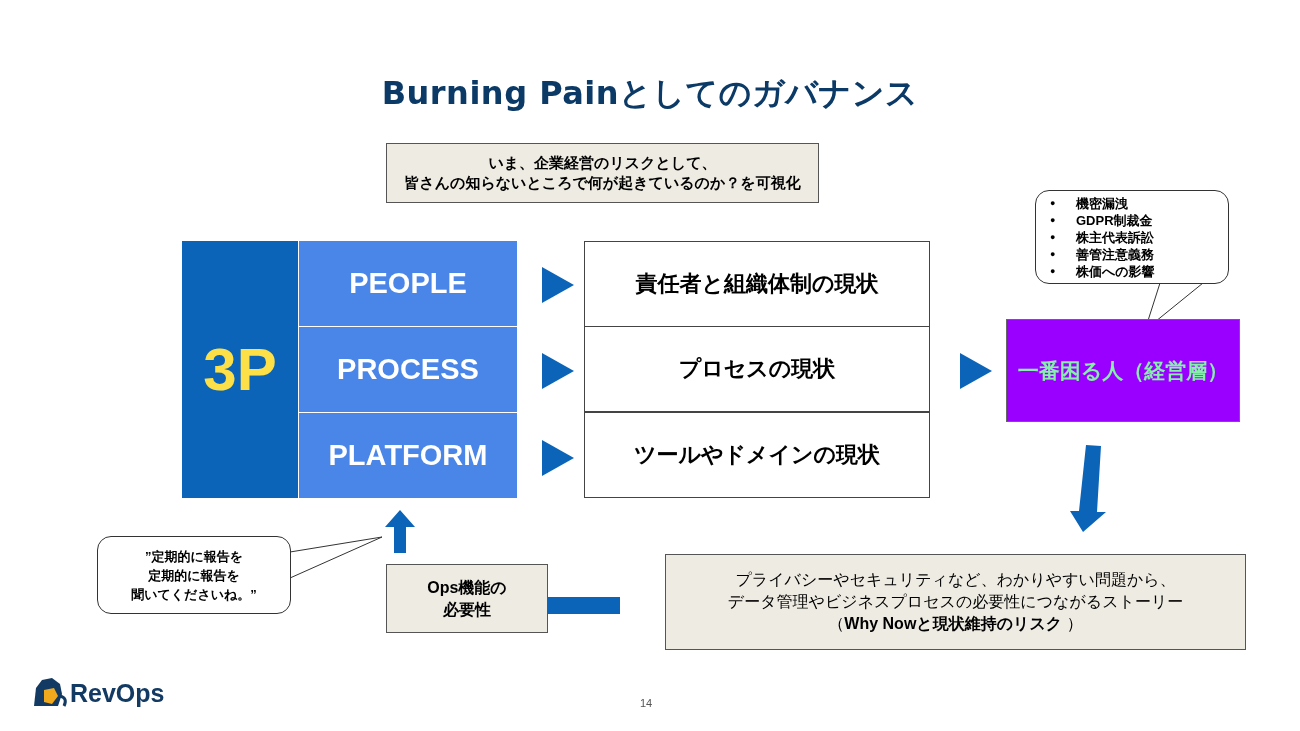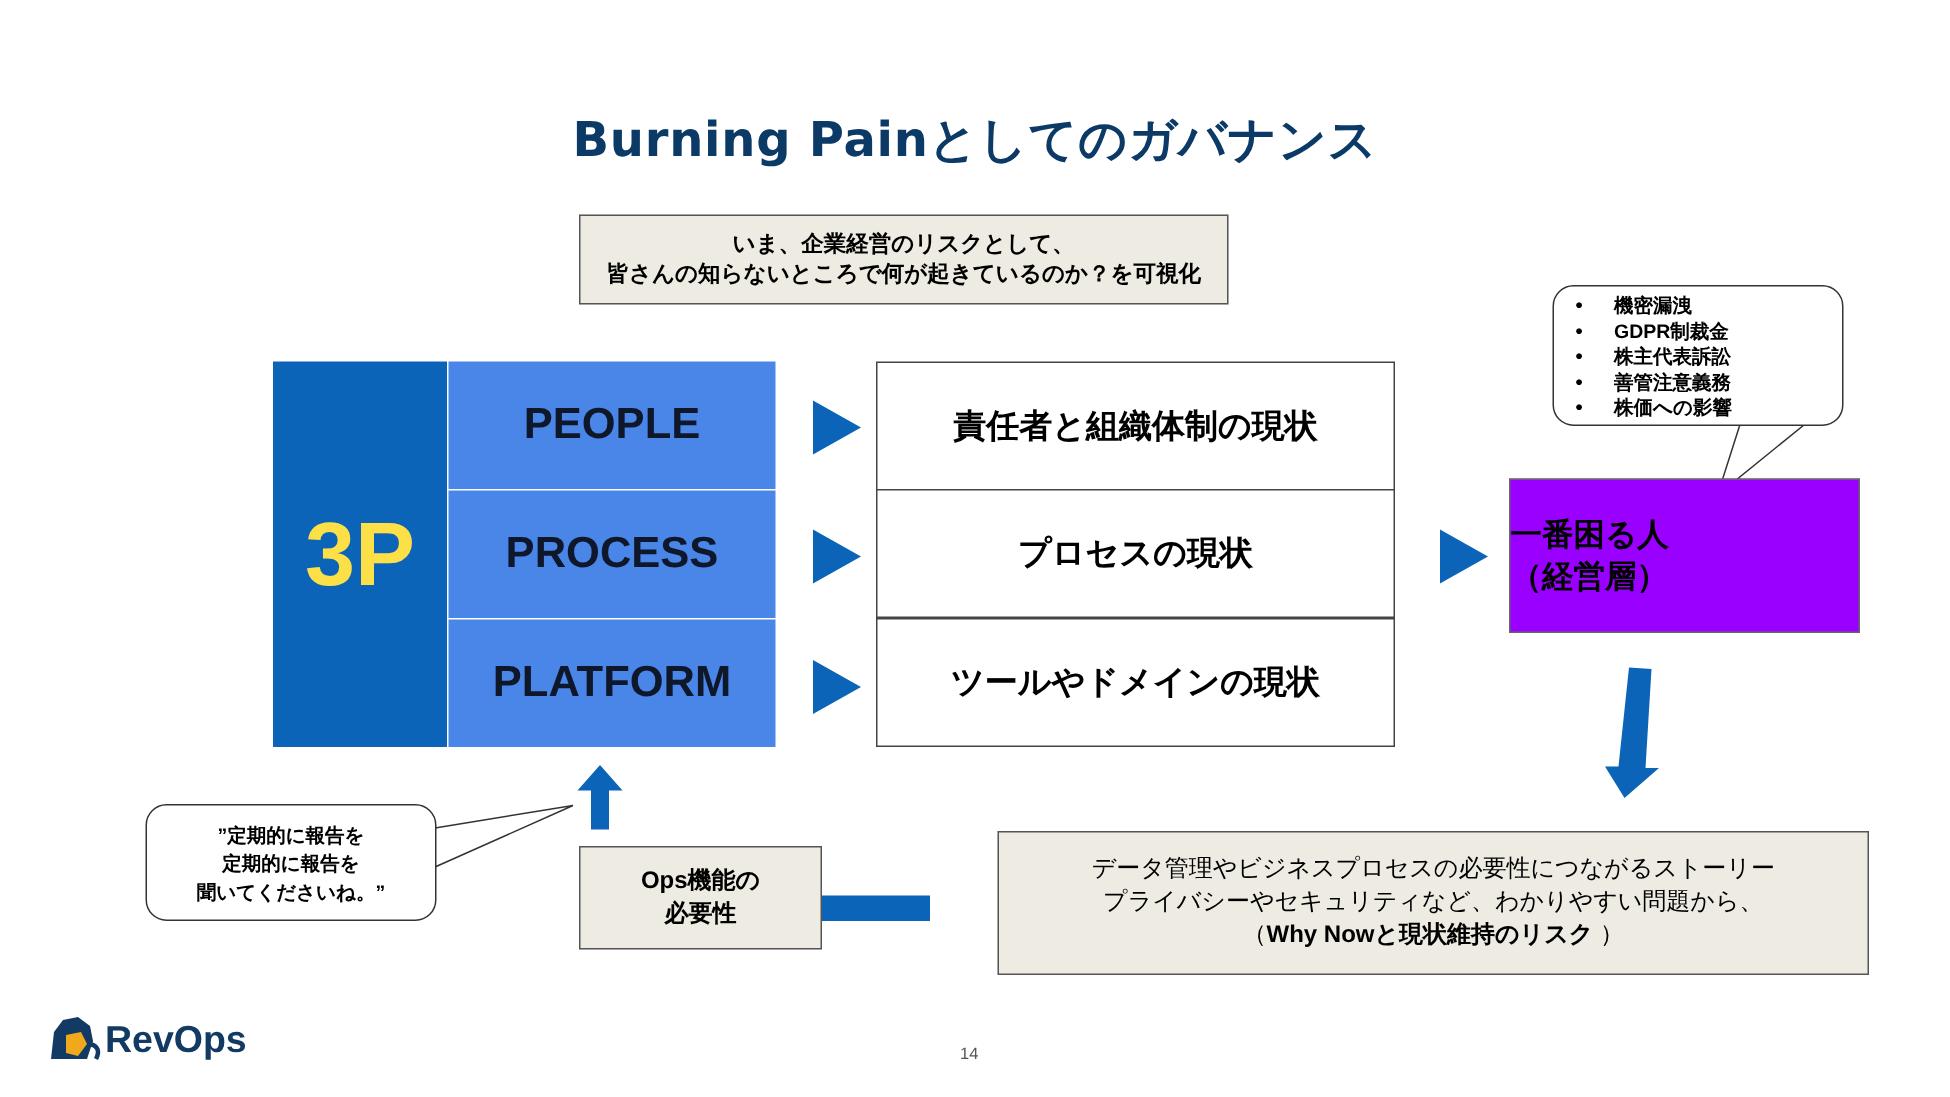--- a/index.html
+++ b/index.html
@@ -6,28 +6,28 @@
   body { width:1300px; height:731px; background:#ffffff; position:relative; overflow:hidden;
          font-family:"Liberation Sans", "DejaVu Sans", sans-serif; color:#000; }
   .abs { position:absolute; }
   .title { left:0; width:1300px; top:72px; text-align:center; font-size:32px; font-weight:bold;
            color:#0c3a66; letter-spacing:0.5px; font-family:"DejaVu Sans", sans-serif; }
   .beige { background:#eeebe2; border:1px solid #555; box-sizing:border-box; display:flex;
            align-items:center; justify-content:center; text-align:center; }
   .top-note { left:386px; top:143px; width:433px; height:60px; font-size:15px; font-weight:bold; line-height:20px; }
   .col3p { left:182px; top:241px; width:116px; height:257px; background:#0b64b8; color:#fde047;
            display:flex; align-items:center; justify-content:center; font-size:60px; font-weight:bold; }
-  .pcell { left:299px; width:218px; height:85px; background:#4a86e8; color:#0f172a; display:flex;
+  .pcell { left:299px; width:218px; height:85px; background:#4a86e8; color:#ffffff; display:flex;
            align-items:center; justify-content:center; font-size:29px; font-weight:bold; }
   .tri { width:0; height:0; border-top:18px solid transparent; border-bottom:18px solid transparent;
          border-left:32px solid #0b64b8; }
   .scell { left:584px; width:346px; height:86px; border:1px solid #444; box-sizing:border-box; background:#fff;
            display:flex; align-items:center; justify-content:center; font-size:22px; font-weight:bold; }
   .purple { left:1006px; top:319px; width:234px; height:103px; background:#9900ff; border:1px solid #666;
-            box-sizing:border-box; color:#000000; display:flex; flex-direction:column; 
+            box-sizing:border-box; color:#86efac; display:flex; flex-direction:row; align-items:center;
             justify-content:center; font-size:21px; font-weight:bold; line-height:28px; }
   .bubble-r { left:1035px; top:190px; width:194px; height:94px; border:1px solid #333; border-radius:14px;
               background:#fff; box-sizing:border-box; padding:4px 0 0 14px; font-size:13px; font-weight:bold; }
   .bubble-r ul { margin:0; padding:0; list-style:none; }
   .bubble-r li { line-height:17px; }
   .bubble-r li::before { content:"●"; font-size:9px; display:inline-block; width:26px; vertical-align:2px; }
   .bubble-l { left:97px; top:536px; width:194px; height:78px; border:1px solid #333; border-radius:14px;
               background:#fff; box-sizing:border-box; display:flex; align-items:center; justify-content:center;
               text-align:center; font-size:13px; font-weight:bold; line-height:19px; }
   .ops { left:350px; top:564px; width:162px; height:69px; font-size:16px; font-weight:bold; line-height:22px;margin-left:36px; }
@@ -82,22 +82,22 @@
   </ul>
 </div>
 
 <div class="abs purple">
   <div>一番困る人</div>
   <div>（経営層）</div>
 </div>
 
 <div class="abs beige story">
   <div>
+    <div>プライバシーやセキュリティなど、わかりやすい問題から、</div>
     <div>データ管理やビジネスプロセスの必要性につながるストーリー</div>
-    <div>プライバシーやセキュリティなど、わかりやすい問題から、</div>
     <div><span>（</span><b>Why Nowと現状維持のリスク</b><span> ）</span></div>
   </div>
 </div>
 
 <div class="abs beige ops">
   <div>
     <div>Ops機能の</div>
     <div>必要性</div>
   </div>
 </div>

